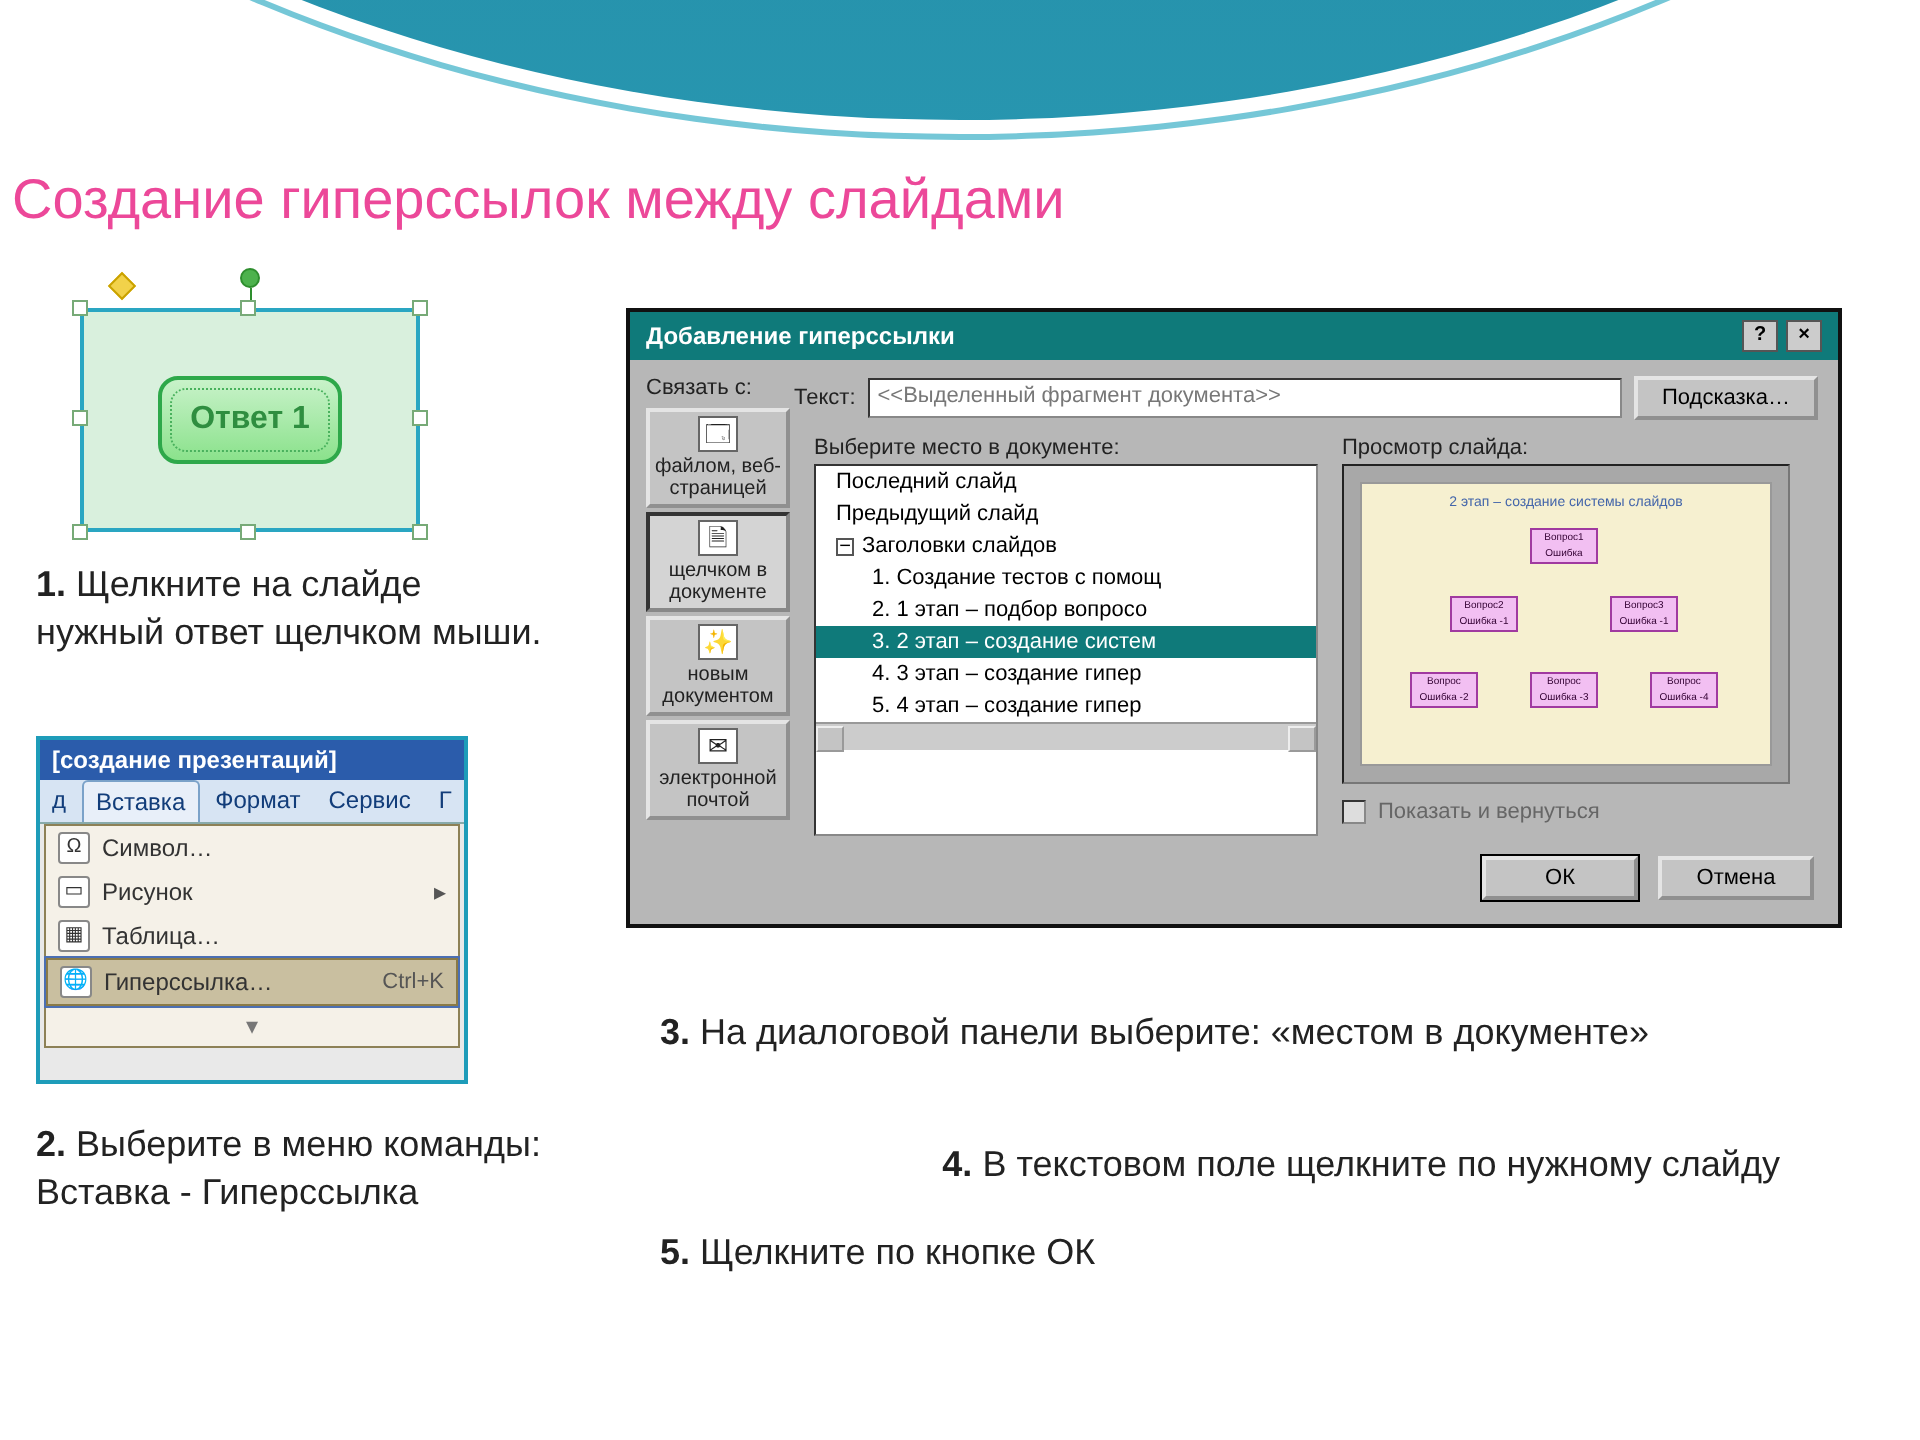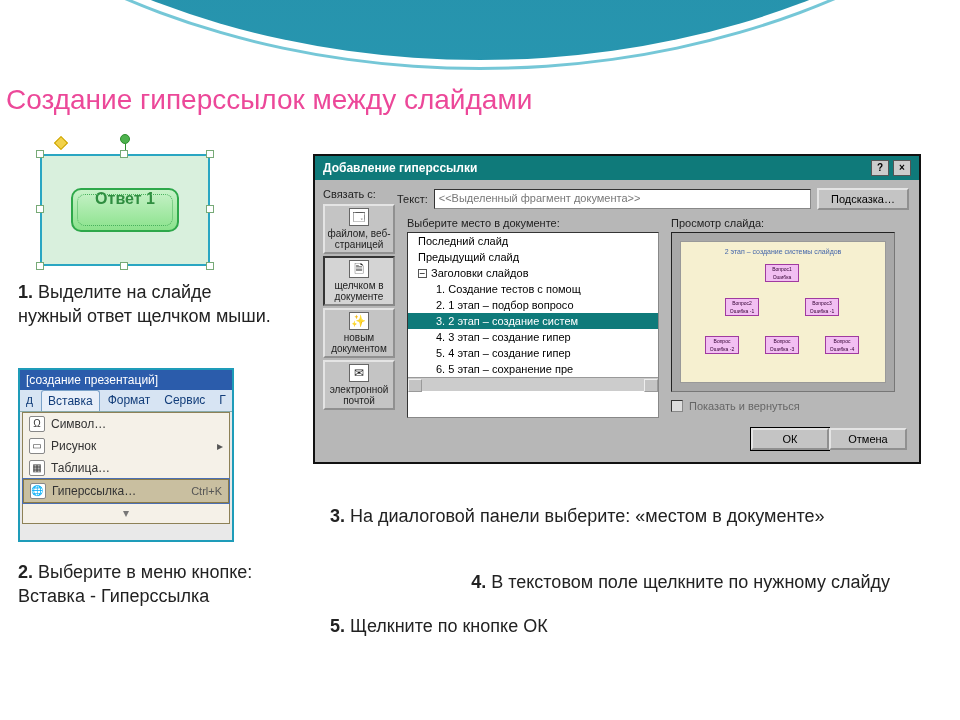--- a/index.html
+++ b/index.html
@@ -21,23 +21,23 @@
 
   .slide-title {
     position: absolute; left: 6px; top: 84px;
     font-size: 28px; color: #ec4899; font-weight: 400;
   }
 
   
   .answer-cluster { position: absolute; left: 40px; top: 154px; width: 170px; height: 112px;
     border: 2px solid #2aa6c2; background: #d9f0dd;
     display: flex; align-items: center; justify-content: center; }
-  .answer-btn { width: 108px; height: 44px; border-radius: 10px;
+  .answer-btn { width: 92px; height: 44px; border-radius: 10px;
     background: linear-gradient(#c8f2c9,#8be28c); border: 2px solid #2ea84a;
-    display: flex; align-items: flex-start; justify-content: center;
+    display: flex; align-items: center; justify-content: center;
     font-size: 16px; color: #2f8e40; font-weight: bold; position: relative; }
   .answer-inner-ring { position:absolute; inset:4px; border:1px dotted #49b15d; border-radius:8px; }
   .handle { position:absolute; width:8px; height:8px; background:#fff; border:1px solid #7a7; }
   .hN{top:-6px;left:50%;margin-left:-5px}.hS{bottom:-6px;left:50%;margin-left:-5px}
   .hW{left:-6px;top:50%;margin-top:-5px}.hE{right:-6px;top:50%;margin-top:-5px}
   .hNW{top:-6px;left:-6px}.hNE{top:-6px;right:-6px}.hSW{bottom:-6px;left:-6px}.hSE{bottom:-6px;right:-6px}
   .rotknob{position:absolute;top:-22px;left:50%;margin-left:-5px;width:10px;height:10px;border-radius:50%;background:#4db24d;border:1px solid #2e8e2e;}
   .rotstem{position:absolute;top:-12px;left:50%;width:1px;height:6px;background:#2e8e2e;}
   .adjknob{position:absolute;top:-18px;left:14px;width:10px;height:10px;transform:rotate(45deg);background:#f2d24a;border:1px solid #caa200;}
 
@@ -45,21 +45,21 @@
   .step-text b { font-weight:bold; }
   .s1 { left:18px; top:280px; width:260px; }
   .s2 { left:18px; top:560px; width:260px; }
   .s3 { left:330px; top:504px; width:560px; }
   .s4 { left:330px; top:570px; width:560px;text-align:right; }
   .s5 { left:330px; top:614px; width:560px; }
 
   
   .menu-shot { position:absolute; left:18px; top:368px; width:216px; height:174px;
     border:2px solid #1e9cb9; background:#e9e9e9; font-size:12px; }
-  .menu-title { background:#2b5cab; color:#fff; padding:3px 6px; font-size:12px; }
+  .menu-title { background:#2b5cab; color:#fff; padding:3px 6px; font-size:12px;font-weight:bold; }
   .menu-tabs { display:flex; gap:2px; background:#d7e4f3; border-bottom:1px solid #8aa; font-size:12px; }
   .menu-tab { padding:3px 6px; color:#123d7a; cursor:default; }
   .menu-tab.on { background:#e8eff9; border:1px solid #7ba2c9; border-bottom:none; border-radius:3px 3px 0 0; }
   .menu-drop { background:#f5f1e8; border:1px solid #8d8156; margin:0 2px 2px 2px; }
   .menu-row { display:flex; align-items:center; gap:6px; padding:3px 6px; color:#333; }
   .menu-row.sel{ background:#c9bfa0; border:1px solid #8a7a46; outline:1px solid #4b6fb3; }
   .mi-icon{ width:16px; height:16px; display:inline-block; border:1px solid #888; background:#fff; border-radius:2px; font-size:10px; line-height:14px; text-align:center; }
   .mi-right{ margin-left:auto; font-size:11px; color:#555;}
   .mi-arrow{ margin-left:auto; font-size:12px; color:#555;}
 
@@ -95,21 +95,21 @@
   .scroll-x::before{left:0}.scroll-x::after{right:0}
 
   .preview { position:absolute; left:356px; top:36px; width:224px;}
   .preview-box{ background:#a8a8a8; border:1px inset #777; height:160px; margin-top:2px; padding:8px; }
   .pv-canvas{ background:#f6f0d0; width:100%; height:100%; border:1px solid #999; position:relative; font-size:6px;}
   .pv-title{ position:absolute; top:6px; left:0; right:0; text-align:center; color:#46a; font-size:7px;}
   .node{ position:absolute; width:34px; height:18px; border:1px solid #a03aa0; background:#f2bff2; font-size:5px; line-height:8px; text-align:center; color:#303;}
   .check-row{ display:flex; align-items:center; gap:6px; margin-top:8px; color:#666; font-size:11px;}
   .chk{ width:12px; height:12px; border:1px inset #888; background:#ddd;}
 
-  .dlg-foot{ position:absolute; right:12px; bottom:10px; display:flex; }
+  .dlg-foot{ position:absolute; right:12px; bottom:10px; display:flex; gap:10px;}
   .std-btn{ width:78px; height:22px; background:#c4c4c4; border:2px outset #e4e4e4; font-size:11px; cursor:pointer;}
   .std-btn.primary{ outline:1px solid #000; }
 </style>
 </head>
 <body>
 
 <div class="swoosh1"></div>
 <div class="swoosh2"></div>
 
 <div class="slide-title">Создание гиперссылок между слайдами</div>
@@ -125,22 +125,22 @@
   <span class="handle hN"></span>
     <span class="handle hS"></span>
     <span class="handle hE"></span>
     <span class="handle hW"></span>
   <span class="handle hNE"></span>
     <span class="handle hNW"></span>
     <span class="handle hSE"></span>
     <span class="handle hSW"></span>
 </div>
 
-<div class="step-text s1"><b>1.</b><span> Выделите на слайде нужный ответ щелчком мыши.</span></div>
-<div class="step-text s2"><b>2.</b><span> Выберите в меню кнопке:</span><br><span>Вставка - Гиперссылка</span></div>
+<div class="step-text s1"><b>1.</b><span> Щелкните на слайде нужный ответ щелчком мыши.</span></div>
+<div class="step-text s2"><b>2.</b><span> Выберите в меню команды:</span><br><span>Вставка - Гиперссылка</span></div>
 <div class="step-text s3"><b>3.</b><span> На диалоговой панели выберите: «местом в документе»</span></div>
 <div class="step-text s4"><b>4.</b><span> В текстовом поле щелкните по нужному слайду</span></div>
 <div class="step-text s5"><b>5.</b><span> Щелкните по кнопке ОК</span></div>
 
 <div class="menu-shot">
   <div class="menu-title">[создание презентаций]</div>
   <div class="menu-tabs">
     <div class="menu-tab">д</div>
     <div class="menu-tab on">Вставка</div>
     <div class="menu-tab">Формат</div>
@@ -208,21 +208,20 @@
       <span class="lbl">Выберите место в документе:</span>
       <div class="tree">
         <div class="tree-row">Последний слайд</div>
         <div class="tree-row">Предыдущий слайд</div>
         <div class="tree-row"><span class="tree-box">−</span><span>Заголовки слайдов</span></div>
         <div class="tree-row indent">1. Создание тестов с помощ</div>
         <div class="tree-row indent">2. 1 этап – подбор вопросо</div>
         <div class="tree-row indent sel">3. 2 этап – создание систем</div>
         <div class="tree-row indent">4. 3 этап – создание гипер</div>
         <div class="tree-row indent">5. 4 этап – создание гипер</div>
-        <div class="tree-row indent">6. 5 этап – сохранение пре</div>
         <div class="scroll-x"></div>
       </div>
     </div>
 
     <div class="preview">
       <span class="lbl">Просмотр слайда:</span>
       <div class="preview-box">
         <div class="pv-canvas">
           <div class="pv-title">2 этап – создание системы слайдов</div>
           <div class="node" style="left:84px;top:22px">Вопрос1 Ошибка</div>

